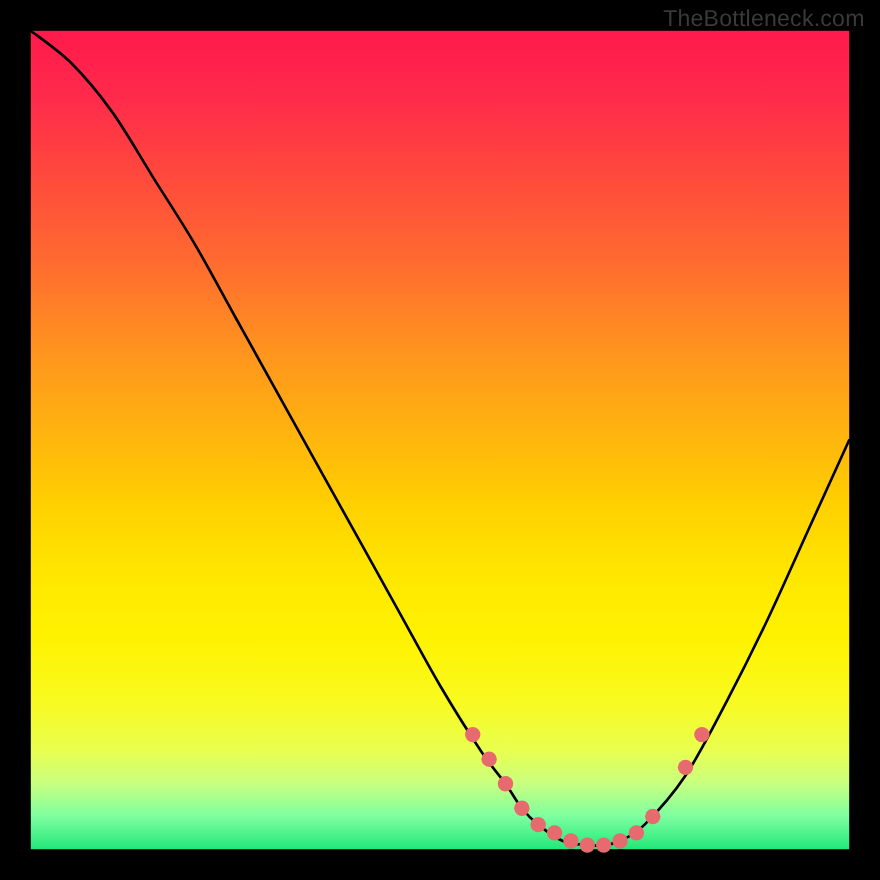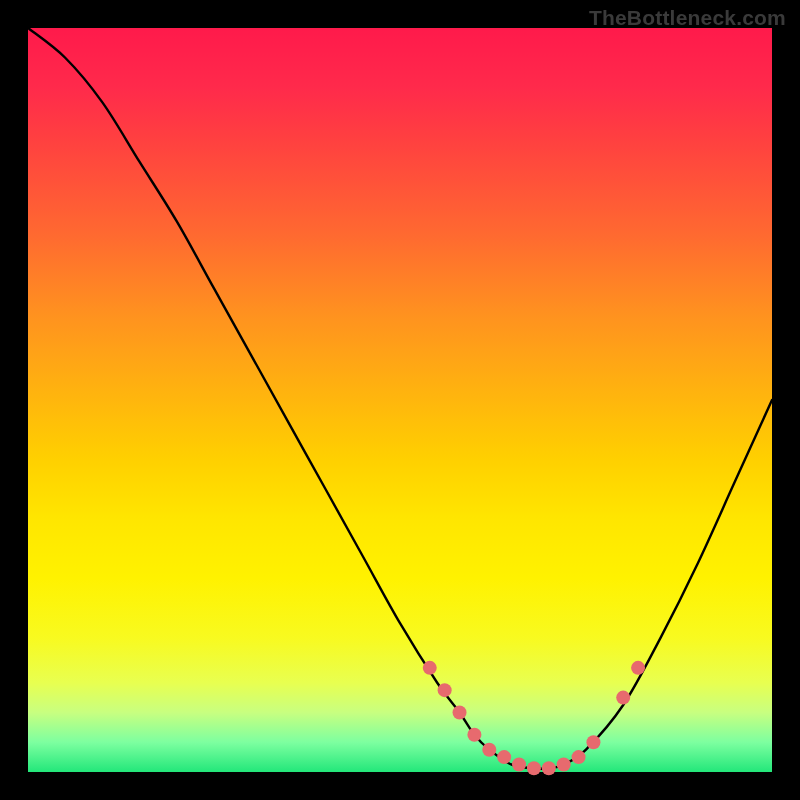--- a/index.html
+++ b/index.html
@@ -39,21 +39,21 @@
       #7dffa0 96%,
       #23e77a 100%
     );
   }
   .watermark {
     position: absolute;
     top: 6px;
     right: 14px;
     color: #3a3a3a;
     font-size: 21px;
-    font-weight: 700;
+    font-weight: 400;
     letter-spacing: 0.2px;
     user-select: none;
   }
   svg.curve {
     position: absolute;
     left: 0;
     top: 0;
     width: 744px;
     height: 744px;
     overflow: visible;

